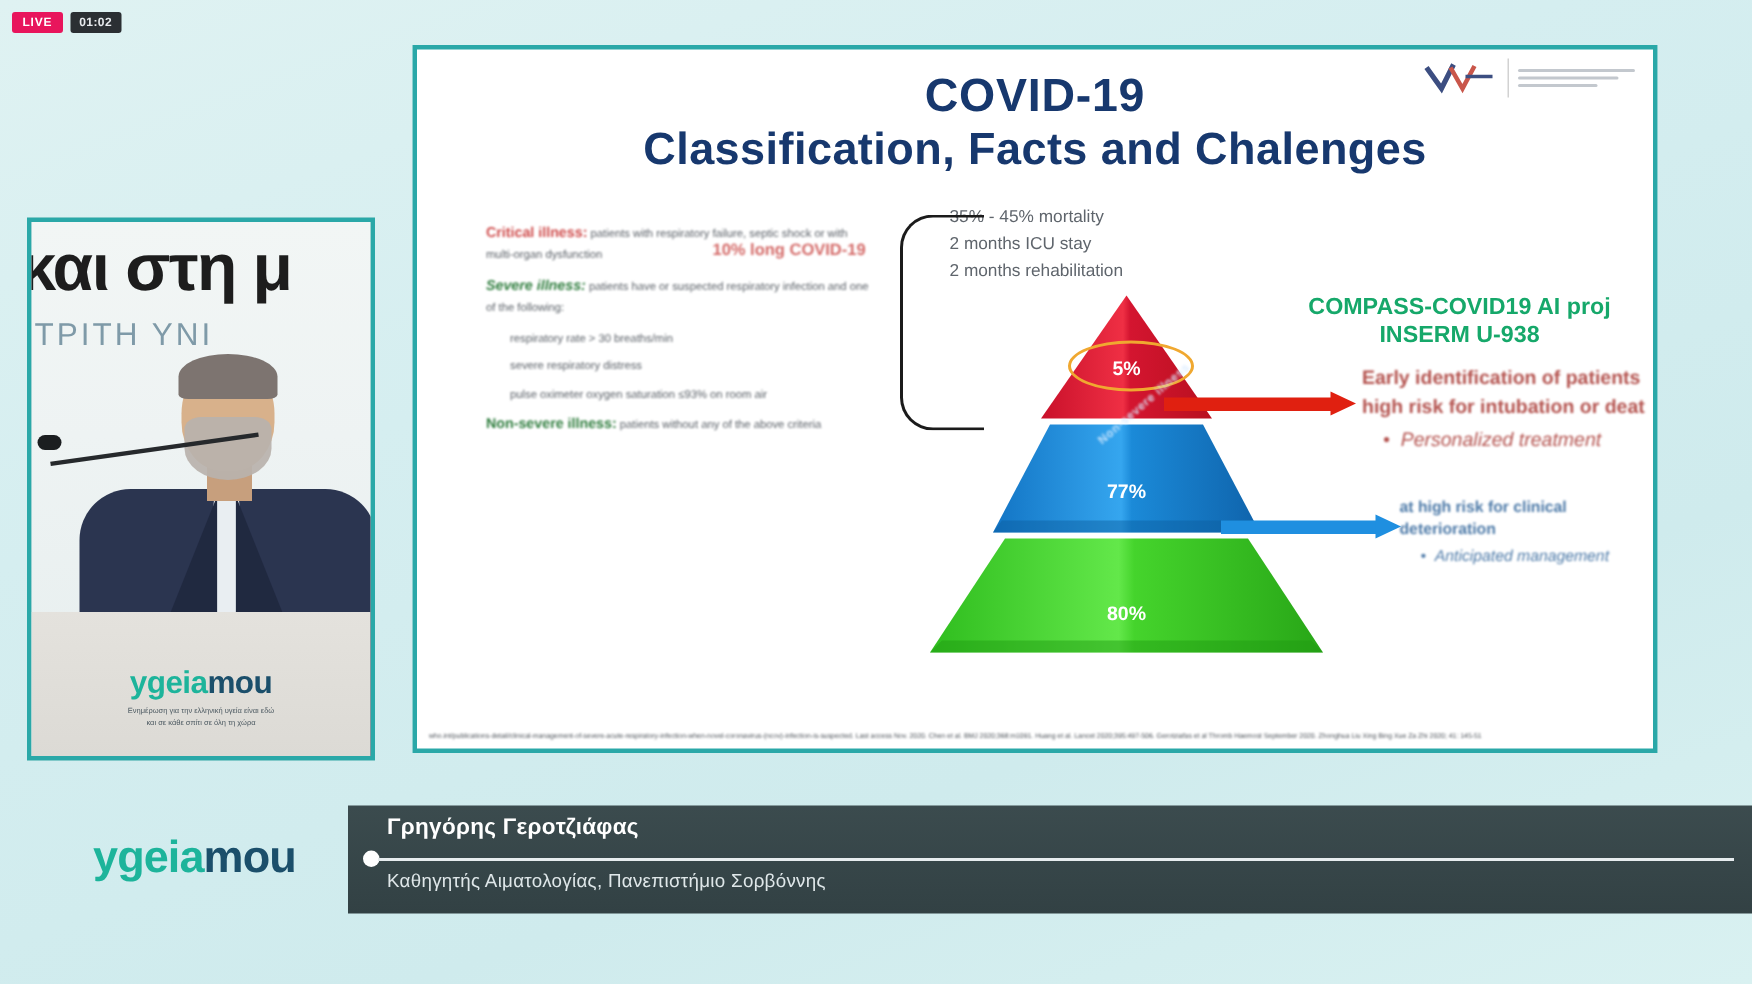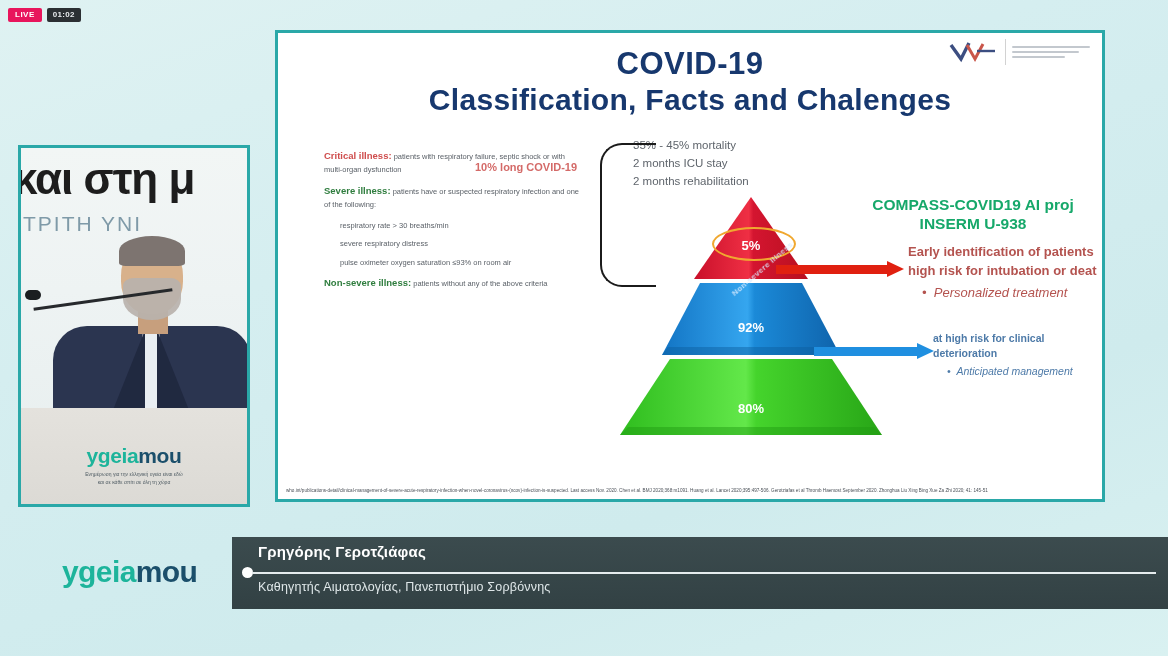--- a/index.html
+++ b/index.html
@@ -134,21 +134,21 @@
     line-height: 1.55;
     color: #5b6168;
     filter: blur(0.7px);
     margin-left: 38px;
   }
   .clin-h {
     font-weight: bold;
     font-size: 9.5px;
   }
   .clin-h.crit { color: #cf4d4d; }
-  .clin-h.sev  { color: #2f7d3e; }
+  .clin-h.sev  { color: #2f7d3e; font-style: italic; }
   .clin-h.nsev { color: #2f7d3e; }
   .clin-p { margin: 0 0 9px 0; }
   .clin-sub {
     margin: 0 0 2px 16px;
     list-style: none;
     padding: 0;
   }
   .clin-sub li { margin-bottom: 7px; }
 
   
@@ -641,21 +641,21 @@
           <polygon points="14,252 276,252 226,176 64,176" fill="url(#gBot)"></polygon>
           <polygon points="14,252 276,252 268,244 22,244" fill="#1f9a12" opacity=".45"></polygon>
 
           <polygon points="56,172 234,172 196,100 94,100" fill="url(#gMid)"></polygon>
           <polygon points="56,172 234,172 228,164 62,164" fill="#0b5e9e" opacity=".45"></polygon>
 
           <polygon points="88,96 202,96 145,14" fill="url(#gTop)"></polygon>
         </svg>
         <div class="ellipse-hl"></div>
         <div class="pct pct-top">5%</div>
-        <div class="pct pct-mid">92%</div>
+        <div class="pct pct-mid">77%</div>
         <div class="pct pct-bot">80%</div>
       </div>
 
       <div class="side-label">Non-severe illness</div>
 
       <div class="arrow-red">
         <span class="arrow-body"></span>
           <span class="arrow-head"></span>
       </div>
       <div class="arrow-blue">

